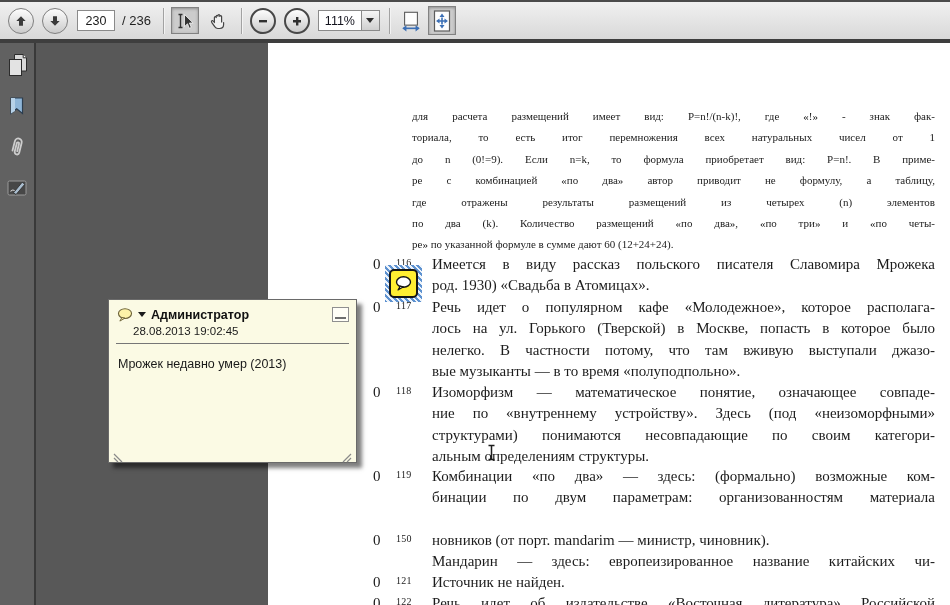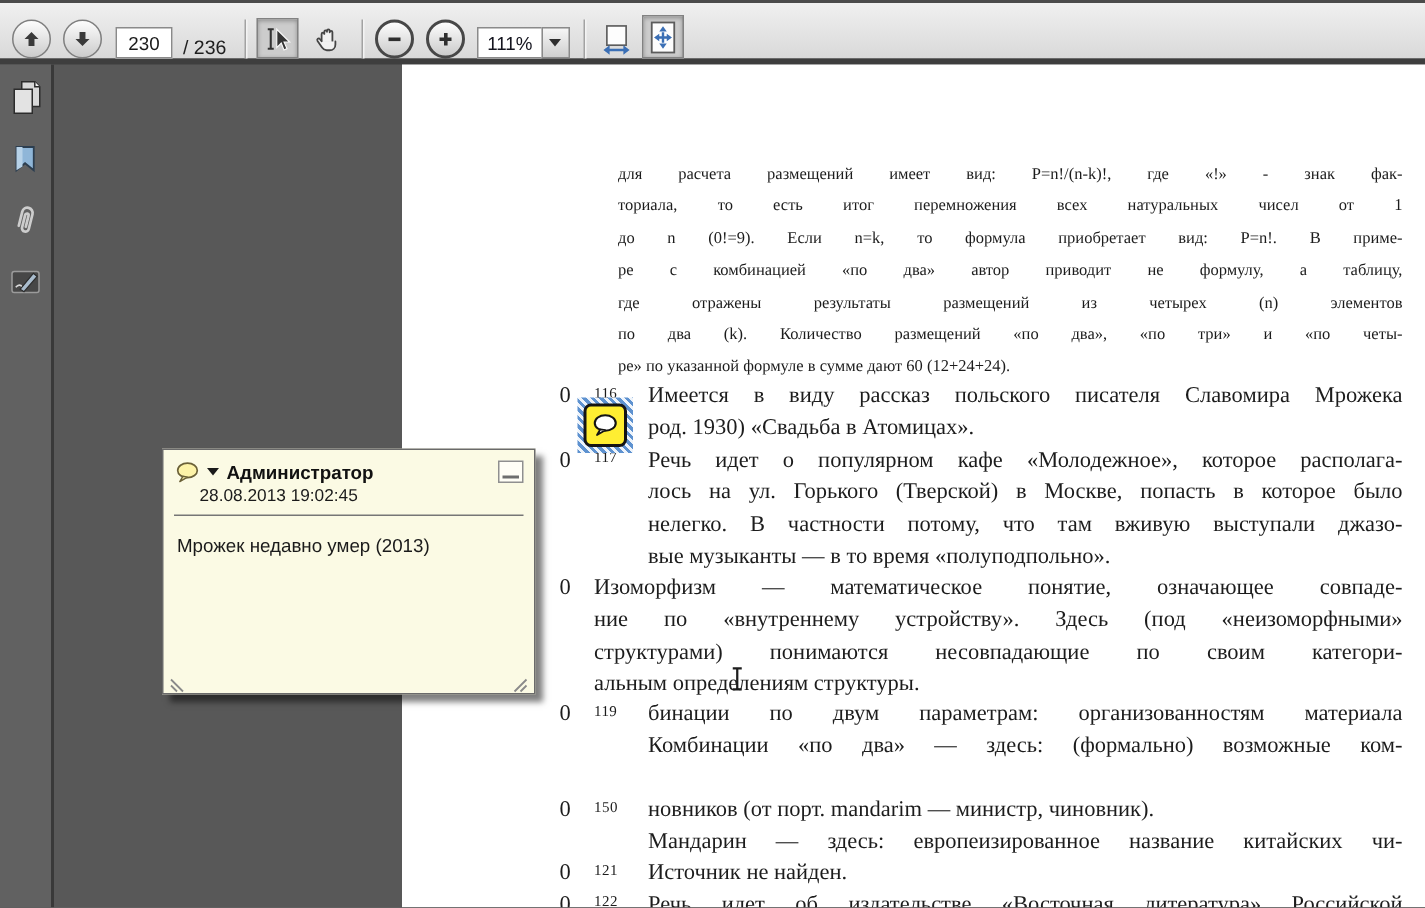--- a/index.html
+++ b/index.html
@@ -3,21 +3,21 @@
 <meta charset="utf-8">
 <style>
   html,body{margin:0;padding:0;background:#2e2e2e;}
   #app{position:relative;width:950px;height:605px;background:#585858;overflow:hidden;
        font-family:"Liberation Sans",sans-serif;}
 
   
   .toolbar{position:absolute;left:0;top:0;width:950px;height:43px;box-sizing:border-box;
     background:linear-gradient(#f0f0f0,#d9d9d9);
     border-top:2px solid #4b4b4b;border-bottom:4px solid #3e3e3e;
-    display:flex;align-items:flex-end;padding-left:8px;}
+    display:flex;align-items:center;padding-left:8px;}
   .circ{width:24px;height:24px;border-radius:50%;border:1px solid #7f7f7f;
     background:linear-gradient(#fdfdfd,#cbcbcb);display:flex;align-items:center;justify-content:center;}
   .pgbox{width:36px;height:19px;border:1px solid #8a8a8a;background:#fff;text-align:center;
     font-size:12.5px;font-family:"Liberation Sans",sans-serif;color:#1a1a1a;padding:0;}
   .pgtotal{font-size:13px;color:#1f1f1f;}
   .sep{width:1px;height:26px;background:#a2a2a2;box-shadow:1px 0 0 #f3f3f3;}
   .tool-btn{width:28px;height:27px;display:flex;align-items:center;justify-content:center;
     border:1px solid transparent;background:transparent;box-sizing:border-box;}
   .pressed{background:#cccccc;border:1px solid #828282;box-shadow:inset 0 1px 3px rgba(0,0,0,.3);}
   .zoom-combo{display:flex;align-items:center;}
@@ -201,34 +201,35 @@
       <div class="fn-text">
         <div class="line j">Речь идет о популярном кафе «Молодежное», которое располага-</div>
         <div class="line j">лось на ул. Горького (Тверской) в Москве, попасть в которое было</div>
         <div class="line j">нелегко. В частности потому, что там вживую выступали джазо-</div>
         <div class="line l">вые музыканты — в то время «полуподпольно».</div>
       </div>
     </div>
 
     <div class="fn" style="top:339px">
       <div class="fn-marker">0</div>
+      <div class="fn-num">118</div>
       <div class="fn-text">
         <div class="line j">Изоморфизм — математическое понятие, означающее совпаде-</div>
         <div class="line j">ние по «внутреннему устройству». Здесь (под «неизоморфными»</div>
         <div class="line j">структурами) понимаются несовпадающие по своим категори-</div>
         <div class="line l">альным определениям структуры.</div>
       </div>
     </div>
 
     <div class="fn" style="top:423px">
       <div class="fn-marker">0</div>
       <div class="fn-num">119</div>
       <div class="fn-text">
+        <div class="line j">Комбинации «по два» — здесь: (формально) возможные ком-</div>
         <div class="line j">бинации по двум параметрам: организованностям материала</div>
-        <div class="line j">Комбинации «по два» — здесь: (формально) возможные ком-</div>
       </div>
     </div>
 
     <div class="fn" style="top:487px">
       <div class="fn-marker">0</div>
       <div class="fn-num">150</div>
       <div class="fn-text">
         <div class="line l">новников (от порт. mandarim — министр, чиновник).</div>
         <div class="line j">Мандарин — здесь: европеизированное название китайских чи-</div>
       </div>

